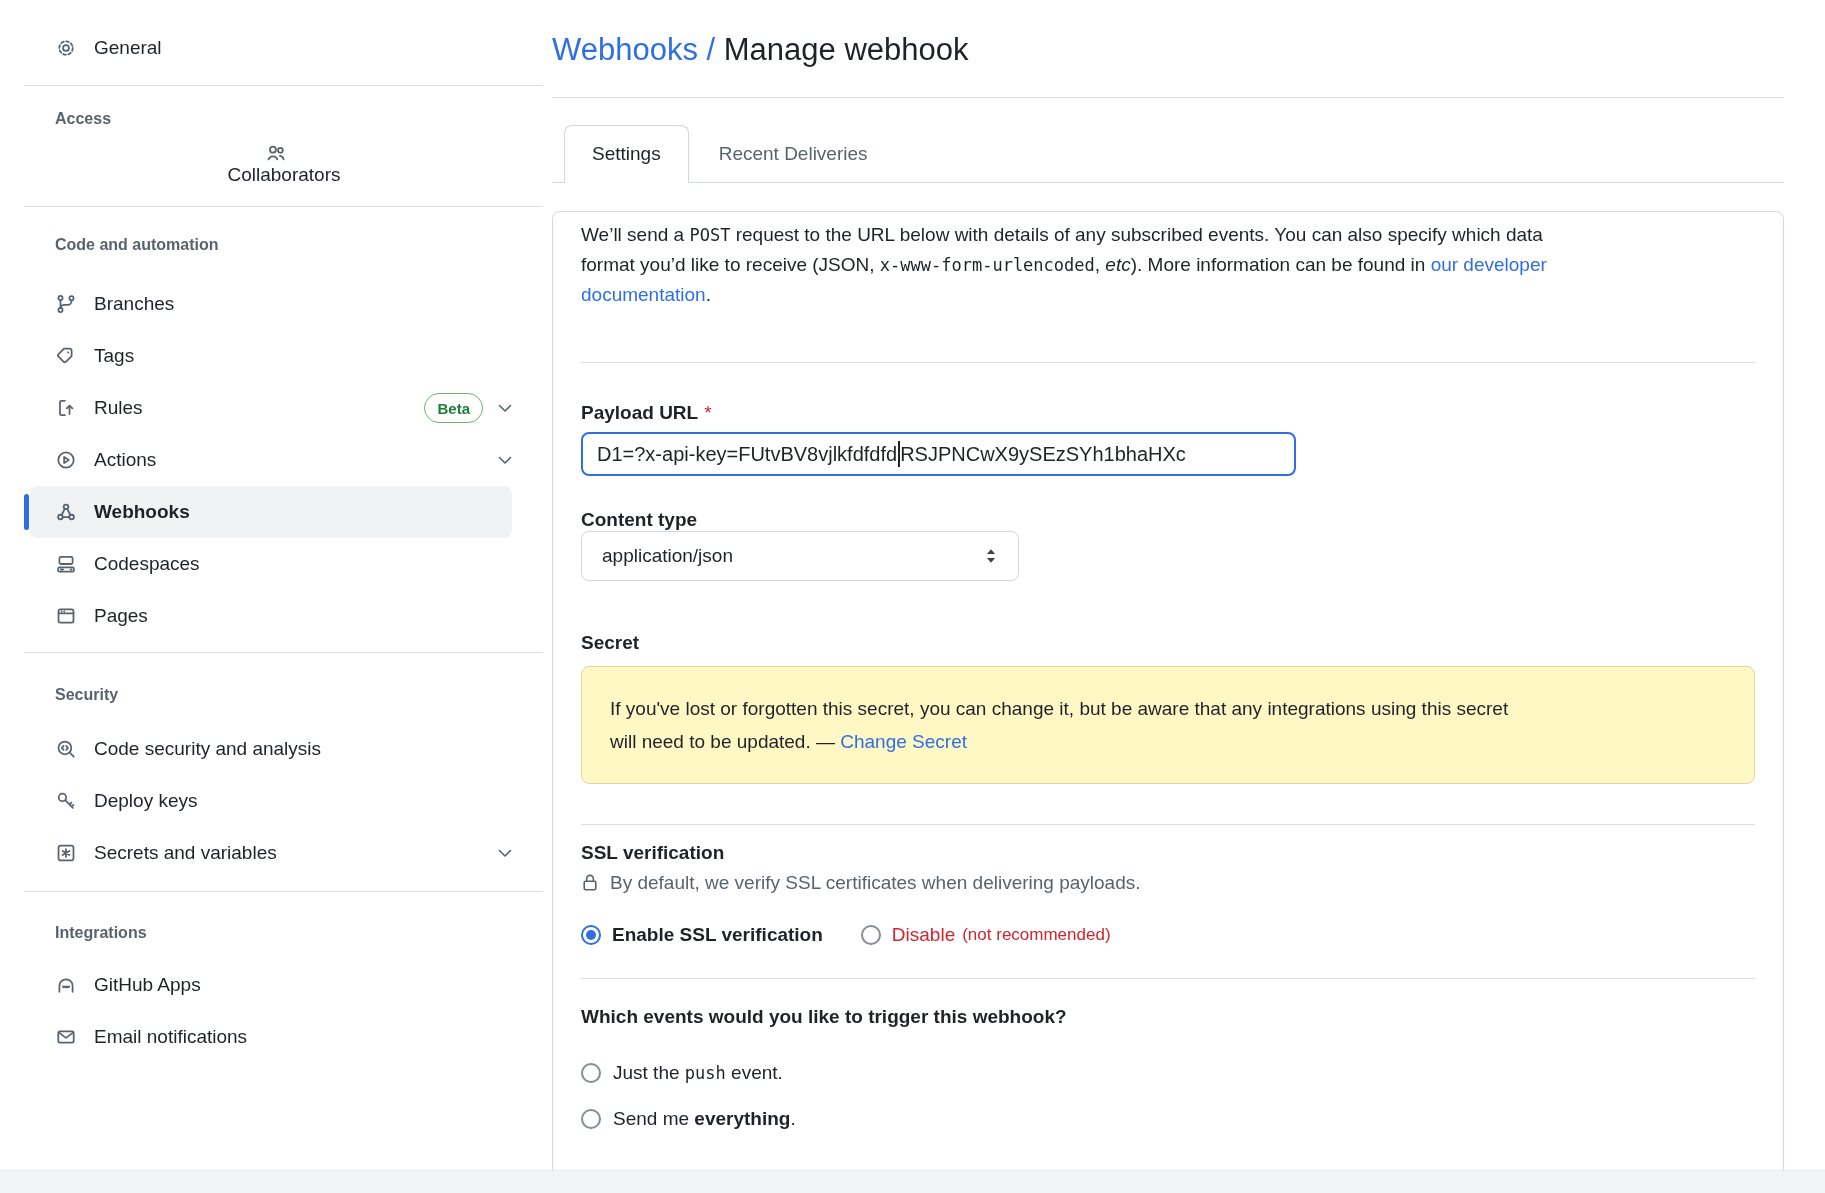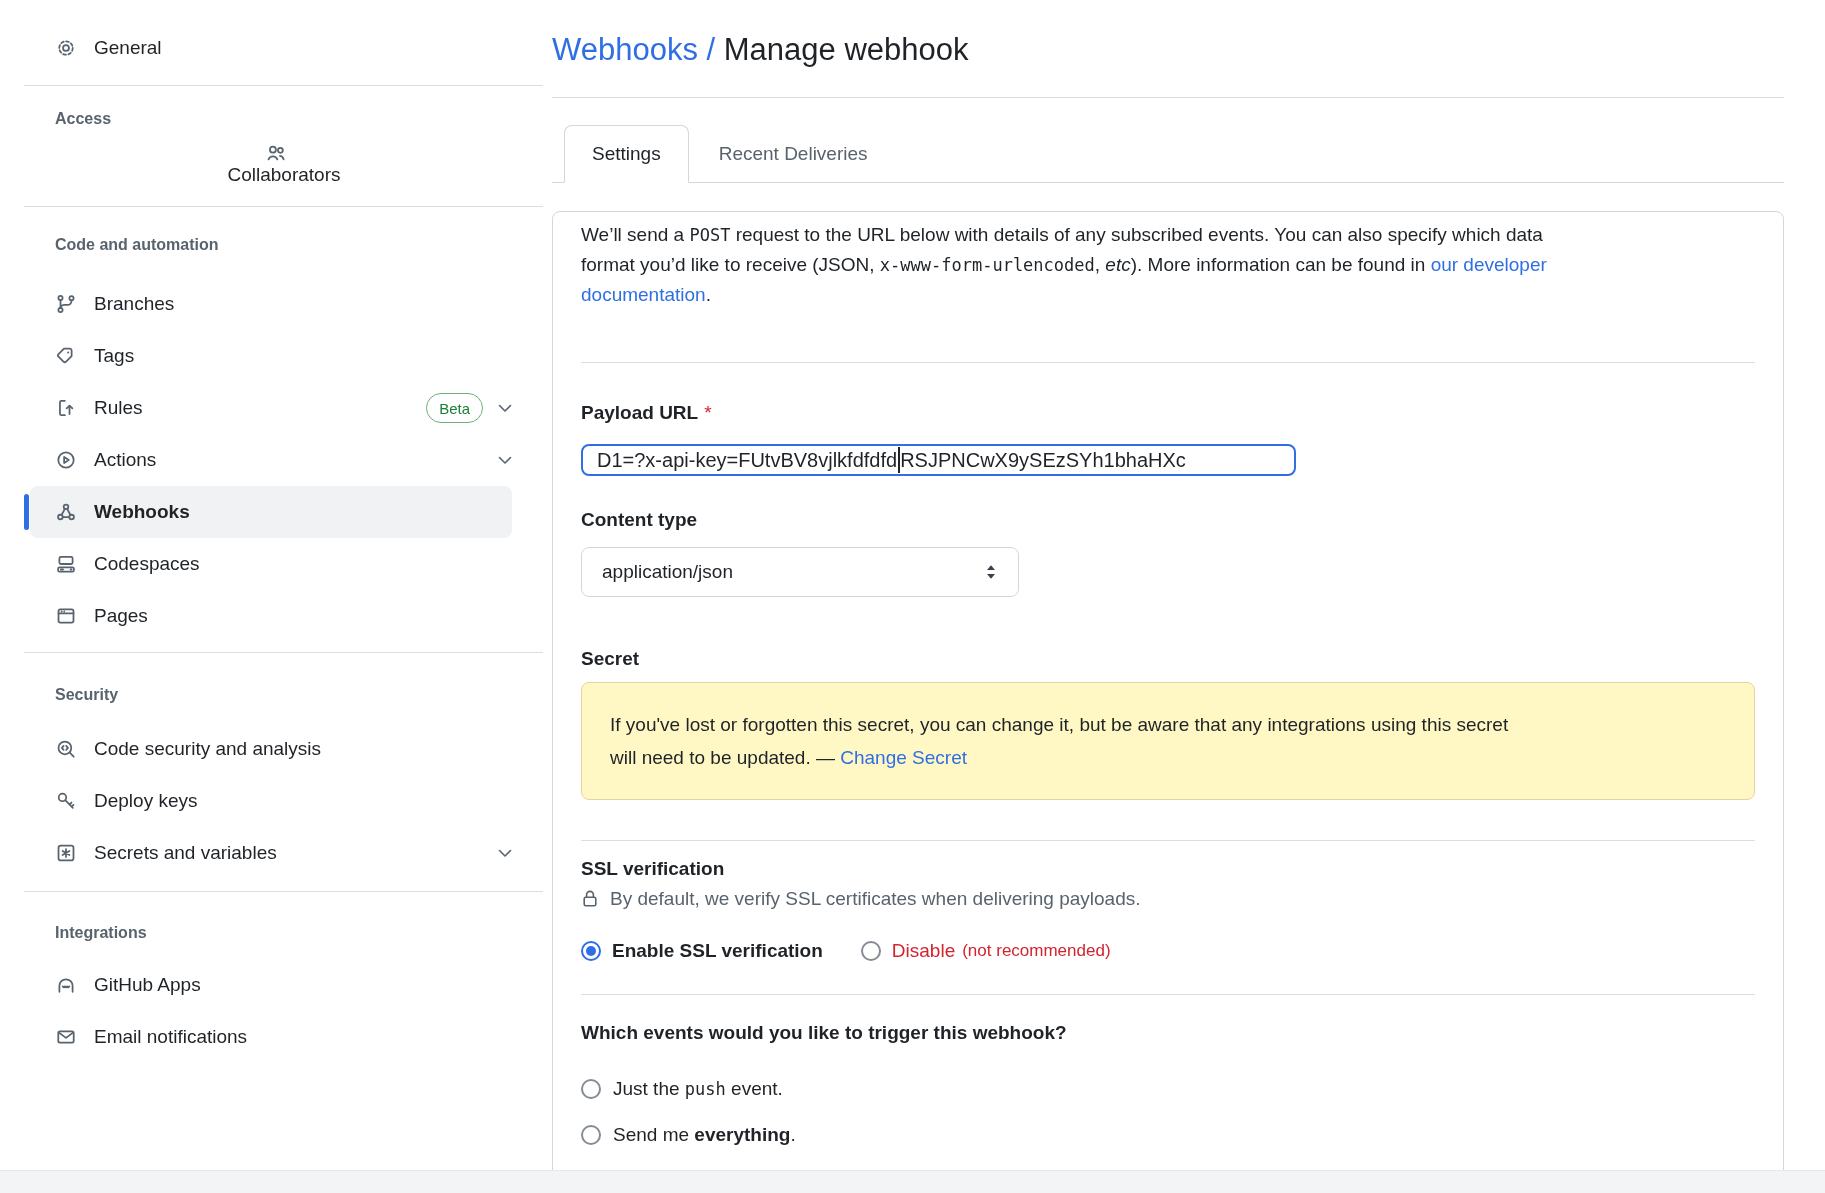--- a/index.html
+++ b/index.html
@@ -21,21 +21,21 @@
   .sidebar{position:absolute;left:24px;top:22px;width:519px;}
   .sb-item{position:relative;display:flex;align-items:center;height:52px;
     margin-left:6px;padding:0 30px 0 25px;border-radius:8px;font-size:19px;color:#1f2328;cursor:pointer;}
   .sb-item .icw{width:22px;height:22px;margin-right:17px;flex:none;}
   .sb-item.selected{background:#f1f2f4;margin-right:31px;font-weight:700;}
   .sb-item.selected::before{content:"";position:absolute;left:-6px;top:8px;width:5px;height:36px;border-radius:3px;background:var(--accent);}
   .sb-label{flex:1 1 auto;white-space:nowrap;}
   .sb-hr{border:none;border-top:1px solid var(--hr);margin:11px 0 0 0;}
   .sb-head{padding-left:31px;font-size:16px;font-weight:700;color:var(--muted);height:20px;line-height:20px;}
   .beta{display:inline-flex;align-items:center;height:28px;padding:0 12px;margin-right:14px;
-    border:1px solid #6fae79;border-radius:999px;color:var(--green);font-size:15px;font-weight:400;}
+    border:1px solid #6fae79;border-radius:999px;color:var(--green);font-size:15px;font-weight:700;}
   .chev{width:16px;height:10px;flex:none;}
 
   
   .main{position:absolute;left:552px;top:0;width:1232px;}
   .page-title{margin-top:30px;font-size:31px;font-weight:400;line-height:40px;}
   .page-title a{color:var(--accent);text-decoration:none;cursor:pointer;}
   .title-rule{border:none;border-top:1px solid var(--hr);margin:27px 0 0 0;}
   .tabnav{display:flex;align-items:flex-end;height:56px;margin-top:28px;border-bottom:1px solid var(--border);}
   .tab-active{display:flex;align-items:center;height:56px;margin-left:12px;margin-bottom:-1px;padding:0 27px;
     background:#fff;border:1px solid var(--border);border-bottom:1px solid #fff;border-radius:8px 8px 0 0;
@@ -43,25 +43,25 @@
   .tab-inactive{display:flex;align-items:center;height:56px;padding:0 30px;font-size:19px;color:var(--muted);cursor:pointer;}
 
   .panel{margin-top:28px;border:1px solid var(--border);border-radius:8px;padding:0 28px;height:1040px;box-sizing:border-box;background:#fff;}
   .intro{margin:8px 0 0 0;font-size:19px;line-height:29px;}
   .mono{font-family:"DejaVu Sans Mono","Liberation Mono",monospace;font-size:17px;}
   .intro a{color:var(--accent);text-decoration:none;cursor:pointer;}
   .inner-hr{border:none;border-top:1px solid var(--hr);margin:0;}
   .hr1{margin-top:53px;} .hr2{margin-top:40px;} .hr3{margin-top:32px;}
   .fld-label{margin-top:38px;font-size:19px;font-weight:700;line-height:23px;}
   .req{color:var(--danger);font-weight:400;margin-left:6px;}
-  .url-input{margin-top:20px;width:715px;height:32px;box-sizing:border-box;border:2px solid var(--accent);
+  .url-input{margin-top:8px;width:715px;height:44px;box-sizing:border-box;border:2px solid var(--accent);
     border-radius:8px;display:flex;align-items:center;padding:0 14px;font-size:20px;white-space:nowrap;overflow:hidden;cursor:text;}
   .caret{display:inline-block;width:0;height:26px;border-left:2px solid #1f2328;margin:0 0.5px;}
   .ct-label{margin-top:32px;font-size:19px;font-weight:700;line-height:23px;}
-  .selectbox{margin-top:16px;width:438px;height:50px;box-sizing:border-box;border:1px solid var(--border);border-radius:8px;
+  .selectbox{width:438px;height:50px;box-sizing:border-box;border:1px solid var(--border);border-radius:8px;
     display:flex;align-items:center;justify-content:space-between;padding:0 20px;font-size:19px;cursor:pointer;background:#fff;gap:11px;}
   .flash{margin-top:12px;background:var(--warnbg);border:1px solid var(--warnborder);border-radius:8px;
     padding:25px 28px;font-size:19px;line-height:33px;}
   .flash a{color:var(--accent);text-decoration:none;cursor:pointer;}
   .sec-label{margin-top:50px;font-size:19px;font-weight:700;line-height:23px;}
   .ssl-label{margin-top:16px;font-size:19px;font-weight:700;line-height:23px;}
   .lock-row{margin-top:8px;display:flex;align-items:center;gap:11px;color:var(--muted);font-size:19px;}
   .radio-row{display:flex;align-items:center;font-size:19px;}
   .ssl-row{margin-top:30px;}
   .radio{width:20px;height:20px;border-radius:50%;box-sizing:border-box;flex:none;cursor:pointer;position:relative;background:#fff;}

